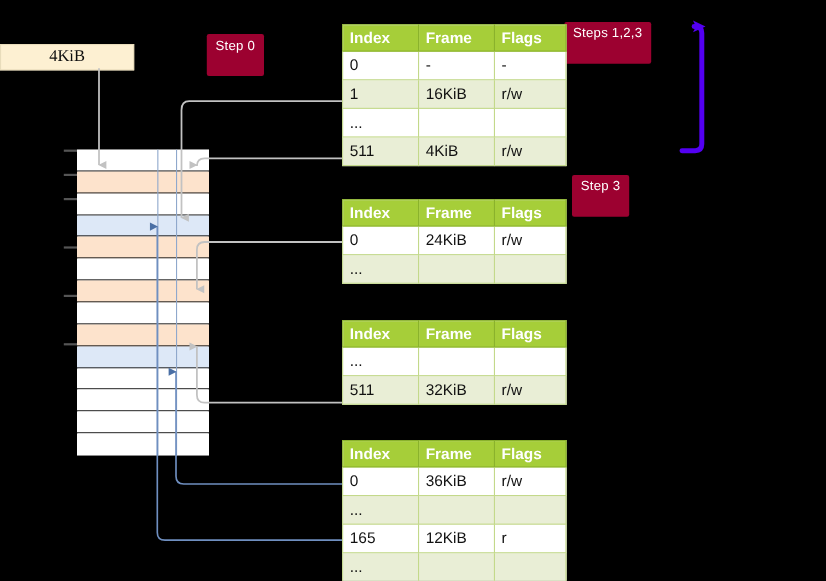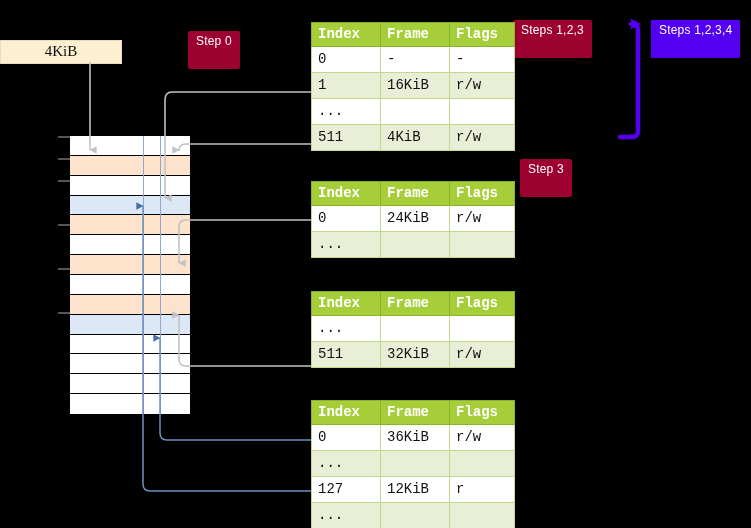--- a/index.html
+++ b/index.html
@@ -81,21 +81,21 @@
   .vline {
     position: absolute;
     width: 1.2px;
     background: #8fa8cc;
   }
 
   
   table.ptable {
     position: absolute;
     border-collapse: collapse;
-    font-family: Liberation Mono, monospace;
+    font-family: Liberation Sans, sans-serif;
     font-size: 14px;
     background: #ffffff;
     table-layout: fixed;
   }
   table.ptable th {
     background: #a6ce39;
     color: #ffffff;
     font-weight: bold;
     text-align: left;
     padding: 3px 6px 4px 6px;
@@ -127,21 +127,20 @@
 <body>
 
 <div class="stage">
 
   <div class="memlabel" style="left:0px; top:40px; width:120px; height:22px;">4KiB</div>
 
   <div class="badge red" style="left:188px; top:31px;">Step 0</div>
 
   <div class="badge red" style="left:513px; top:20px;">Steps 1,2,3</div>
 
-  <div class="badge purple" style="left:651px; top:20px;">Steps 1,2,3,4</div>
 
   <div class="badge red" style="left:520px; top:159px;">Step 3</div>
 
   <div class="memgrid" style="left:70px; top:136px; width:120px; height:278px;"></div>
 
   <div id="memrows" style="position:absolute; left:70px; top:136px; width:120px; height:278px;">
       <div class="memrow" style="top: 0px; height: 19.8571px;"></div>
       <div class="memrow orange" style="top: 19.8571px; height: 19.8571px;"></div>
       <div class="memrow" style="top: 39.7143px; height: 19.8571px;"></div>
       <div class="memrow blue" style="top: 59.5714px; height: 19.8571px;"></div>
@@ -283,21 +282,21 @@
           <td class="col-index">0</td>
           <td class="col-frame">36KiB</td>
           <td class="col-flags">r/w</td>
         </tr>
         <tr class="alt">
           <td class="col-index">...</td>
           <td class="col-frame"></td>
           <td class="col-flags"></td>
         </tr>
         <tr>
-          <td class="col-index">127</td>
+          <td class="col-index">165</td>
           <td class="col-frame">12KiB</td>
           <td class="col-flags">r</td>
         </tr>
         <tr class="alt">
           <td class="col-index">...</td>
           <td class="col-frame"></td>
           <td class="col-flags"></td>
         </tr>
       </tbody>
     </table>

